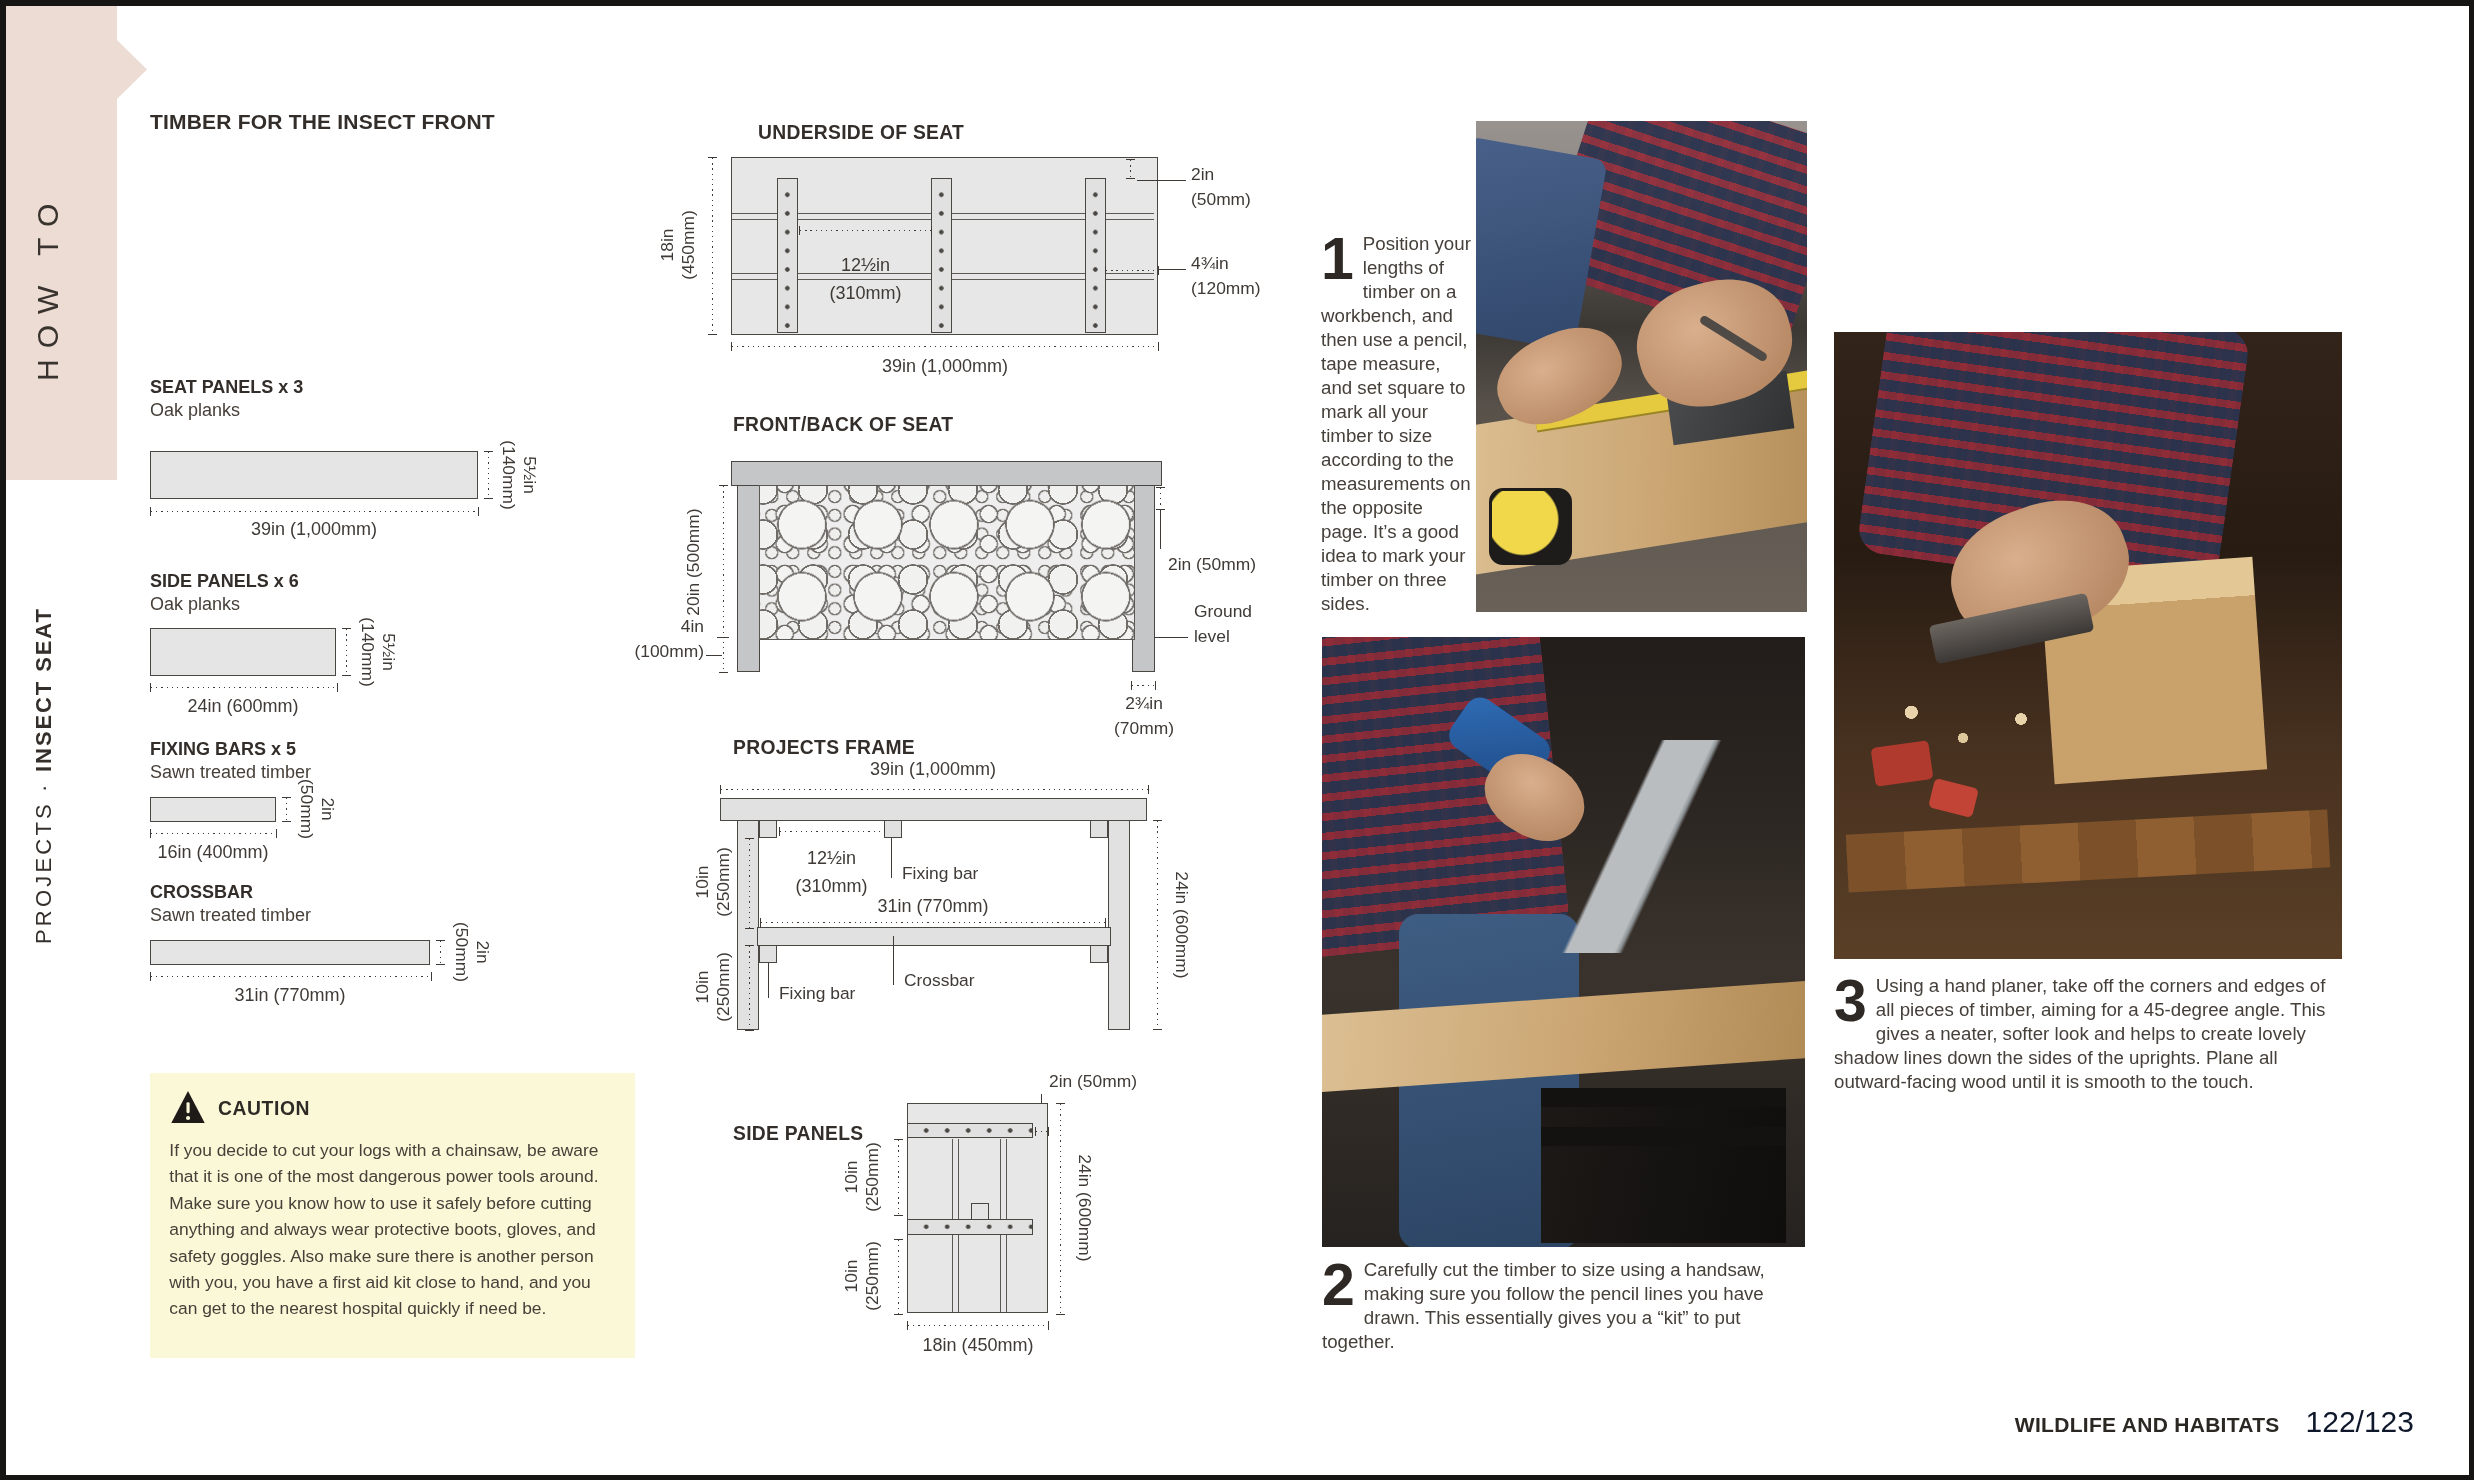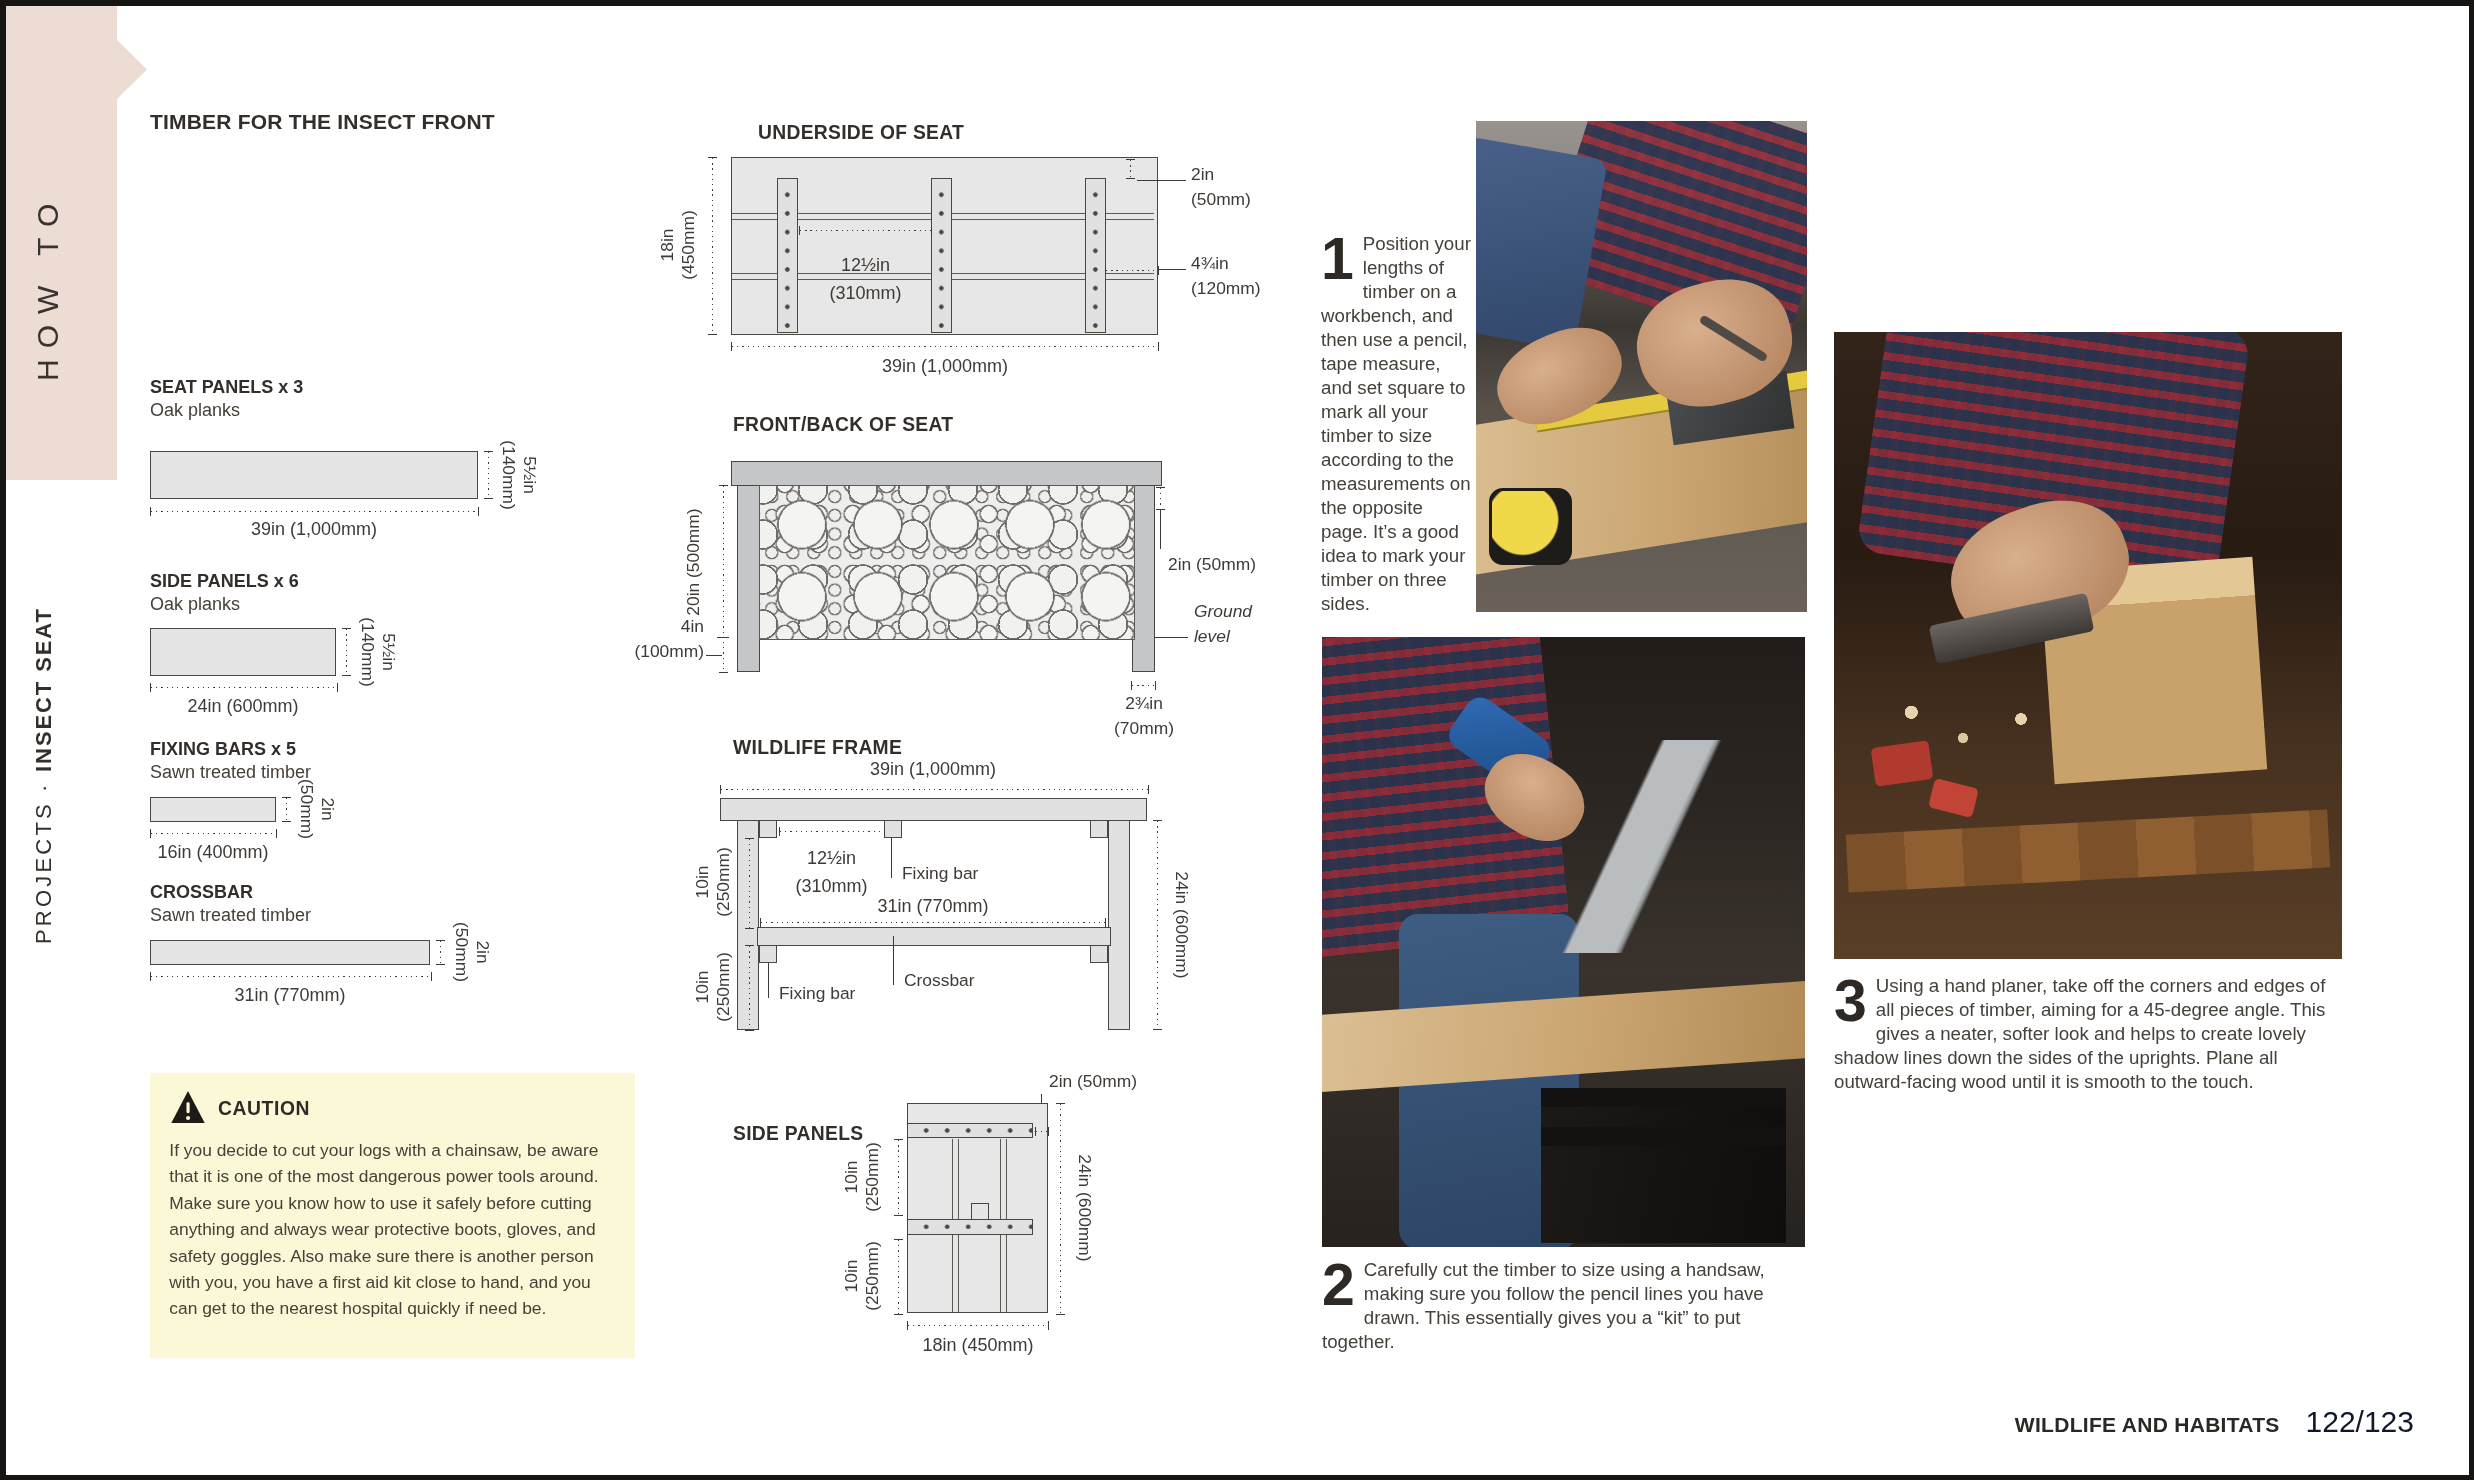--- a/index.html
+++ b/index.html
@@ -188,31 +188,31 @@
   <div class="rlab up nw" style="left:693px;top:562px;">20in (500mm)</div>
   <div class="ann" style="left:632px;top:614px;width:72px;text-align:right;">
     <div>4in</div>
     <div>(100mm)</div>
   </div>
   <div class="hline" style="left:706px;top:655px;width:15.5px;"></div>
   <div class="dimv" style="left:1156px;top:487px;height:20.6px;"></div>
   <div class="vline" style="left:1160px;top:510px;height:39px;"></div>
   <div class="ann nw" style="left:1168px;top:552px;white-space:nowrap;">2in (50mm)</div>
   <div class="hline" style="left:1154px;top:637px;width:34px;"></div>
-  <div class="ann" style="left:1194px;top:599px;font-style:italic;">
+  <div class="ann" style="left:1194px;top:599px;">
     <div>Ground</div>
     <div>level</div>
   </div>
   <div class="dimh" style="left:1131px;top:681px;width:23px;"></div>
   <div class="ann" style="left:1112px;top:691px;width:64px;text-align:center;">
     <div>2¾in</div>
     <div>(70mm)</div>
   </div>
 
-  <div class="abs dtitle" style="left:733px;top:737px;">WILDLIFE FRAME</div>
+  <div class="abs dtitle" style="left:733px;top:737px;">PROJECTS FRAME</div>
   <div class="dlab" style="left:933px;top:759px;">39in (1,000mm)</div>
   <div class="dimh" style="left:720px;top:785px;width:427px;"></div>
   <div class="lite" style="left:720px;top:798px;width:425px;height:21px;"></div>
   <div class="lite" style="left:737px;top:820px;width:20px;height:208px;"></div>
   <div class="lite" style="left:1108px;top:820px;width:20px;height:208px;"></div>
   <div class="lite" style="left:759px;top:820px;width:16px;height:16px;"></div>
   <div class="lite" style="left:884px;top:820px;width:16px;height:16px;"></div>
   <div class="lite" style="left:1090px;top:820px;width:16px;height:16px;"></div>
   <div class="dimh" style="left:779px;top:827px;width:104px;"></div>
   <div class="rlab" style="left:783px;top:844px;text-align:center;width:97px;font-size:18px;line-height:28px;">

